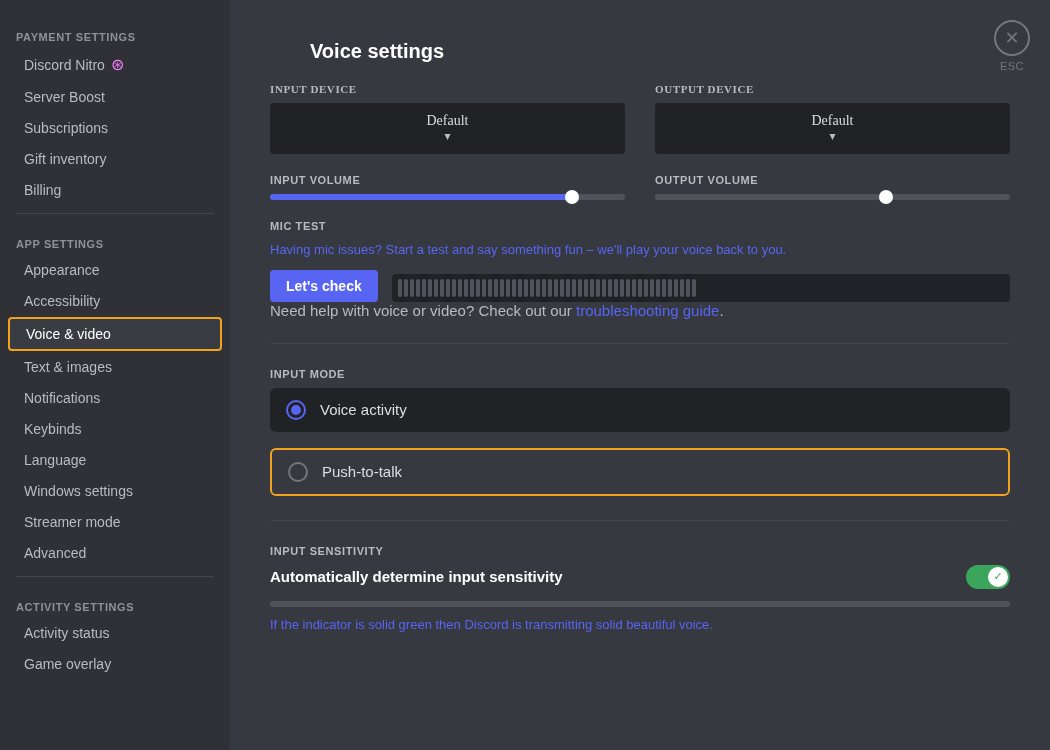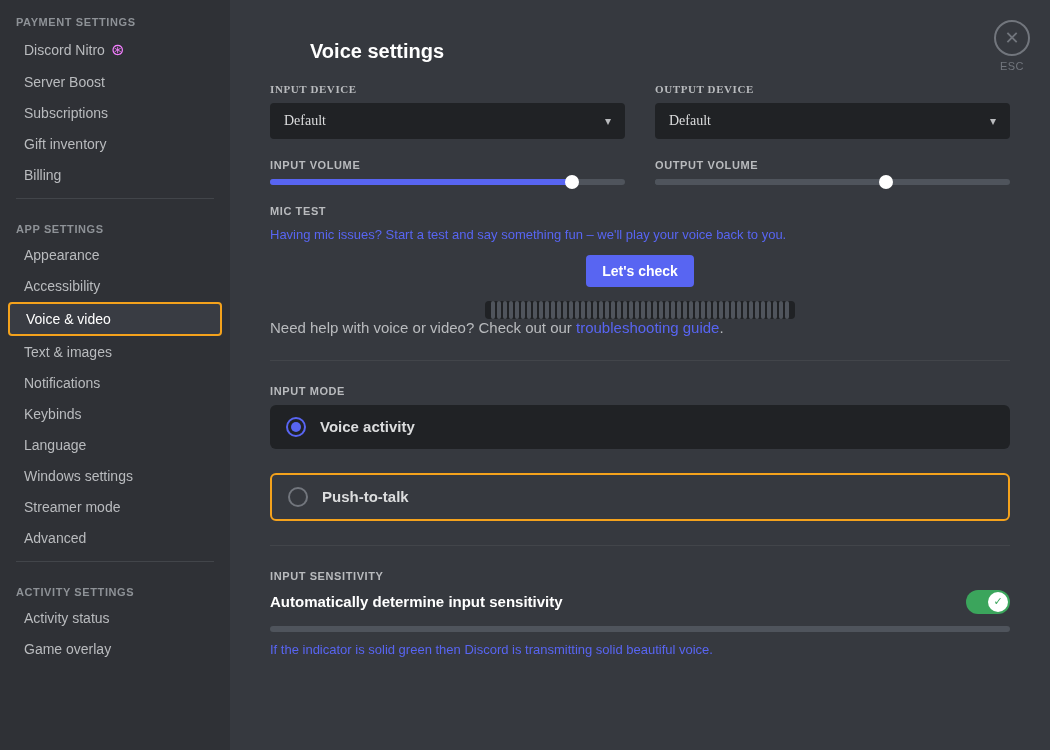--- a/index.html
+++ b/index.html
@@ -13,21 +13,21 @@
       display: flex;
     }
 
     
     .sidebar {
       width: 230px;
       min-width: 230px;
       background: #2f3136;
       height: 750px;
       overflow-y: auto;
-      padding: 0 0;
+      padding: 15px 0;
     }
     .sidebar::-webkit-scrollbar { width: 4px; }
     .sidebar::-webkit-scrollbar-thumb { background: #202225; border-radius: 2px; }
 
     .sidebar-section-label {
       font-size: 11px;
       font-weight: 700;
       color: #8e9297;
       text-transform: uppercase;
       letter-spacing: 0.6px;
@@ -137,20 +137,21 @@
       border: none;
       border-radius: 4px;
       padding: 10px 14px;
       color: #dcddde;
       font-size: 14px;
       width: 100%;
       display: flex;
       align-items: center;
       justify-content: space-between;
       cursor: pointer;
+      flex-direction: column;
     }
     .select-box .chevron {
       color: #b9bbbe;
       font-size: 12px;
     }
 
     
     .volume-row {
       display: flex;
       gap: 30px;
@@ -203,23 +204,22 @@
       margin-bottom: 20px;
     }
     .mic-test-desc {
       font-size: 13px;
       color: #5865f2;
       margin-bottom: 10px;
       line-height: 1.5;
     }
     .mic-test-row {
       display: flex;
-      align-items: center;
+      align-items: flex-end;
       gap: 14px;
-      flex-direction: column;
     }
     .lets-check-btn {
       background: #5865f2;
       color: #ffffff;
       border: none;
       border-radius: 4px;
       padding: 8px 16px;
       font-size: 14px;
       font-weight: 600;
       cursor: pointer;
@@ -260,24 +260,24 @@
     }
 
     
     .input-mode-section { margin-bottom: 20px; }
     .radio-option {
       display: flex;
       align-items: center;
       padding: 12px 16px;
       border-radius: 6px;
       cursor: pointer;
-      margin-bottom: 24px;
+      margin-bottom: 16px;
       gap: 14px;
       font-size: 15px;
-      font-weight: 700;
+      font-weight: 400;
     }
     .radio-option.selected-active {
       background: #202225;
     }
     .radio-option.selected-push {
       background: transparent;
       border: 2px solid #f4a21c;
     }
     .radio-circle {
       width: 20px;

